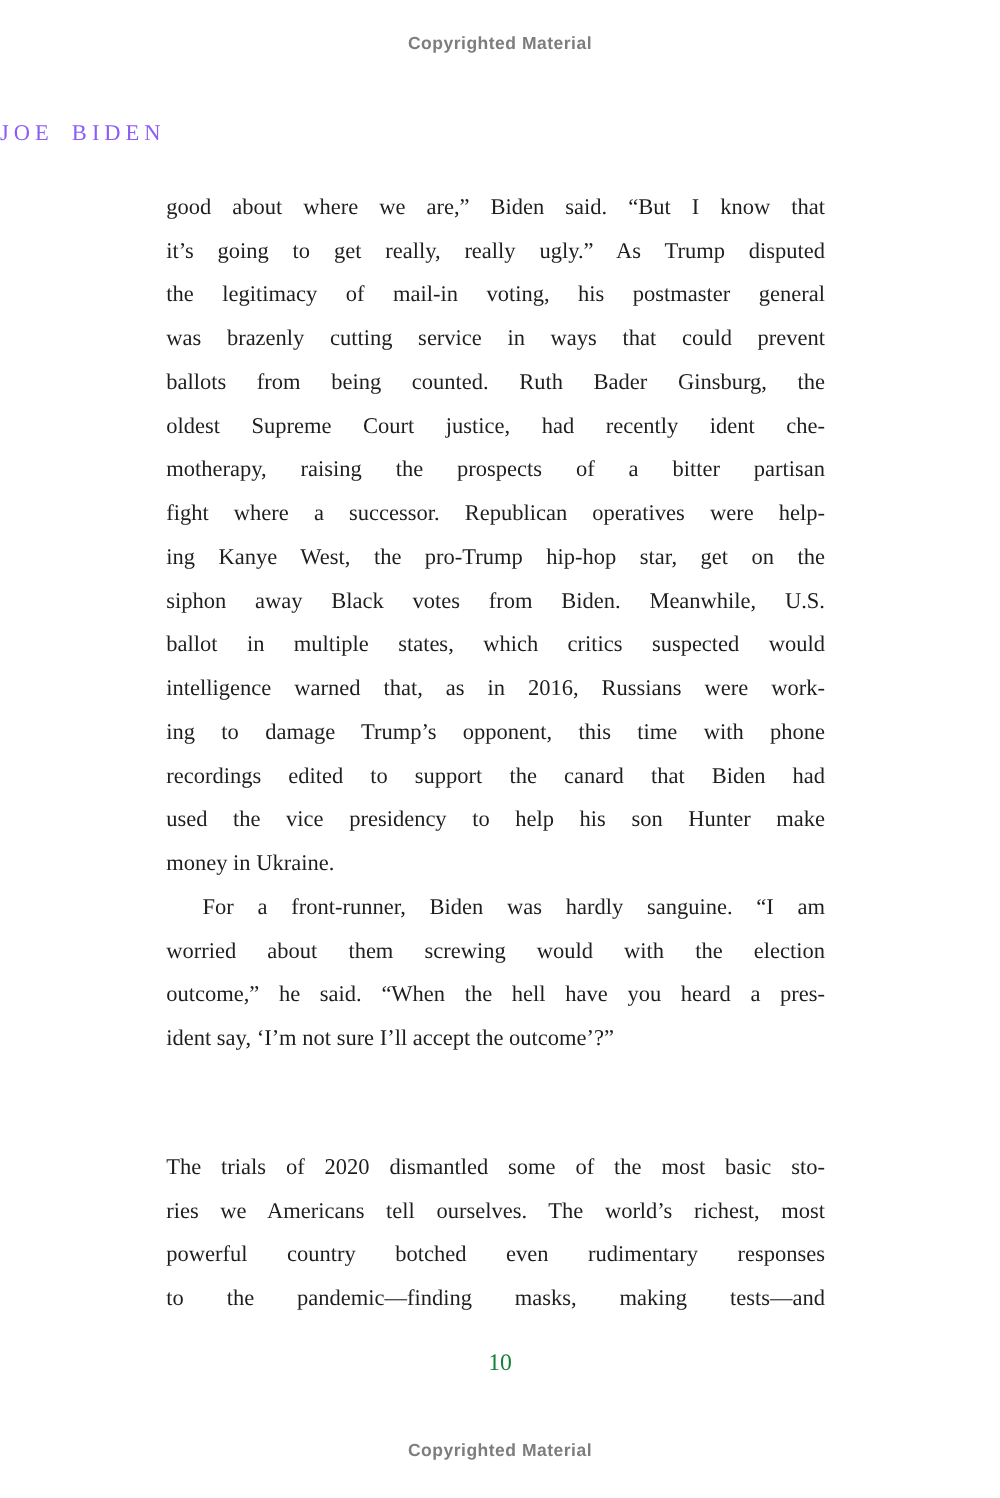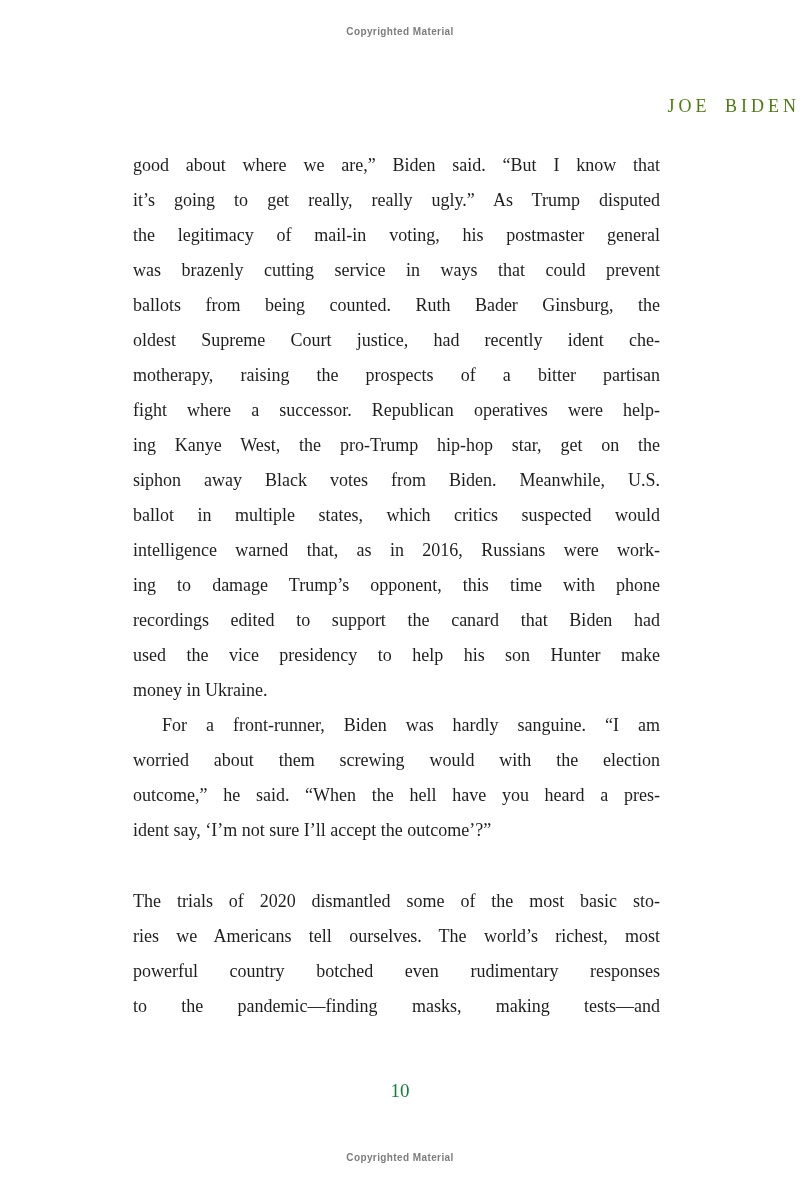--- a/index.html
+++ b/index.html
@@ -17,49 +17,49 @@
     overflow: hidden;
     font-family: "Liberation Serif", "DejaVu Serif", serif;
     color: var(--ink);
   }
   .copyright-top, .copyright-bottom {
     position: absolute;
     left: 0;
     width: 100%;
     text-align: center;
     font-family: "Liberation Sans", "DejaVu Sans", sans-serif;
-    font-size: 10px;
+    font-size: 14px;
     font-weight: 700;
     letter-spacing: 0.4px;
     color: var(--gray);
   }
   .copyright-top { top: 26px; }
   .copyright-bottom { top: 1152px; }
   .running-head {
     position: absolute;
     top: 96px;
     left: 0;
     width: 100%;
-    text-align: right;
+    text-align: left;
     font-size: 18px;
     letter-spacing: 4px;
     word-spacing: 6px;
-    color: #4d7c0f;
+    color: #8b5cf6;
   }
   .body-text {
     position: absolute;
     top: 148px;
     left: 133px;
     width: 527px;
     font-size: 18px;
     line-height: 35px;
     color: var(--ink);
   }
   .para { margin: 0; }
-  .para.section-break { margin-top: 36px; }
+  .para.section-break { margin-top: 68px; }
   .line {
     text-align: justify;
     text-align-last: justify;
     white-space: normal;
   }
   .line.last-flush-left { text-align-last: left; }
   .line.first-indent { text-indent: 29px; }
   .page-number {
     position: absolute;
     top: 1080px;

